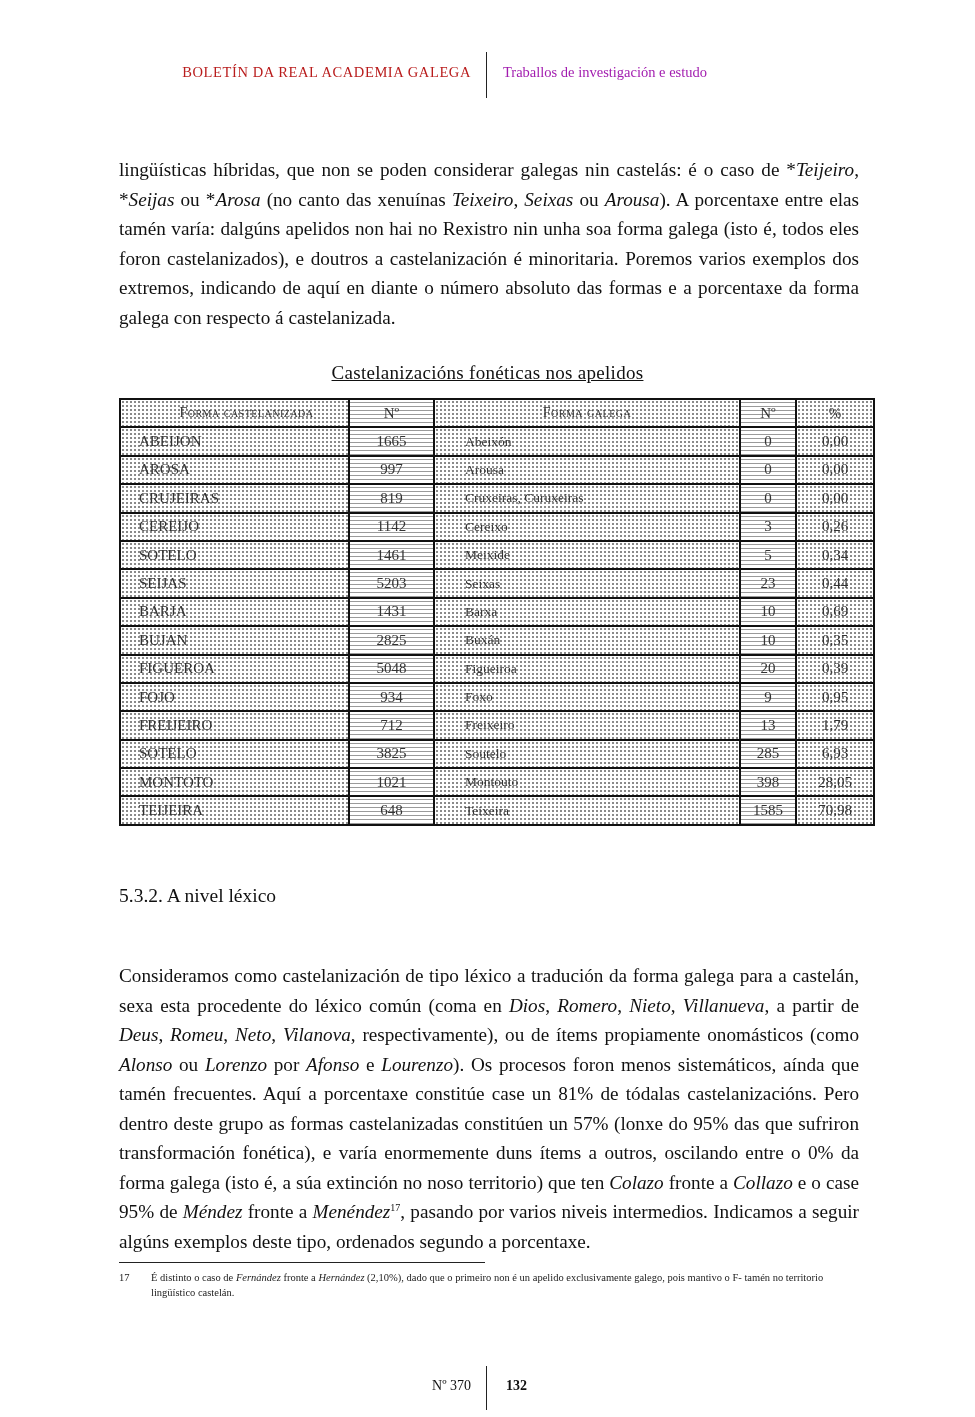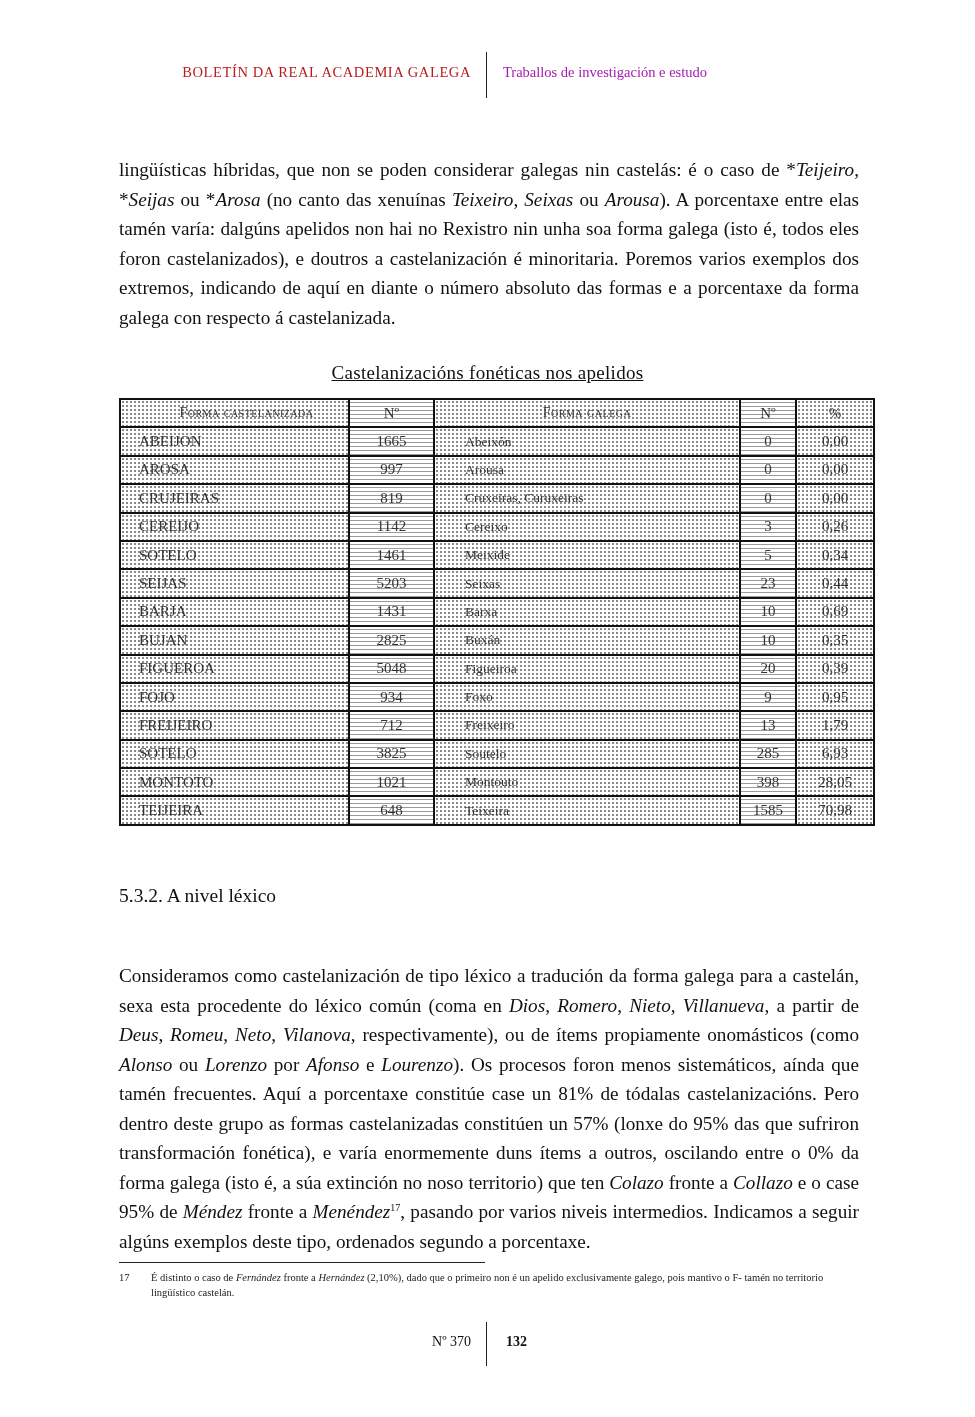--- a/index.html
+++ b/index.html
@@ -67,21 +67,21 @@
     .footnote-rule {
       position: absolute; top: 1262px; left: 119px; width: 366px; height: 1px; background: #222;
     }
     .footnote {
       position: absolute; top: 1270px; left: 119px; width: 740px;
       font-size: 10.5px; line-height: 15px; color: #222;
     }
     .fn-num { position: absolute; left: 0; top: 0; }
     .fn-text { position: absolute; left: 32px; top: 0; width: 708px; }
     .folio {
-      position: absolute; top: 1322px; left: 0; width: 975px; height: 44px;
+      position: absolute; top: 1366px; left: 0; width: 975px; height: 44px;
     }
     .folio-left { position: absolute; right: 504px; top: 12px; font-size: 14px; }
     .folio-divider { position: absolute; left: 486px; top: 0; width: 1px; height: 44px; background: #222; }
     .folio-right { position: absolute; left: 506px; top: 12px; font-size: 14px; font-weight: bold; }
     sup { font-size: 10px; vertical-align: super; line-height: 0; }
   </style>
 </head>
 <body>
 
 <div class="running-head">

